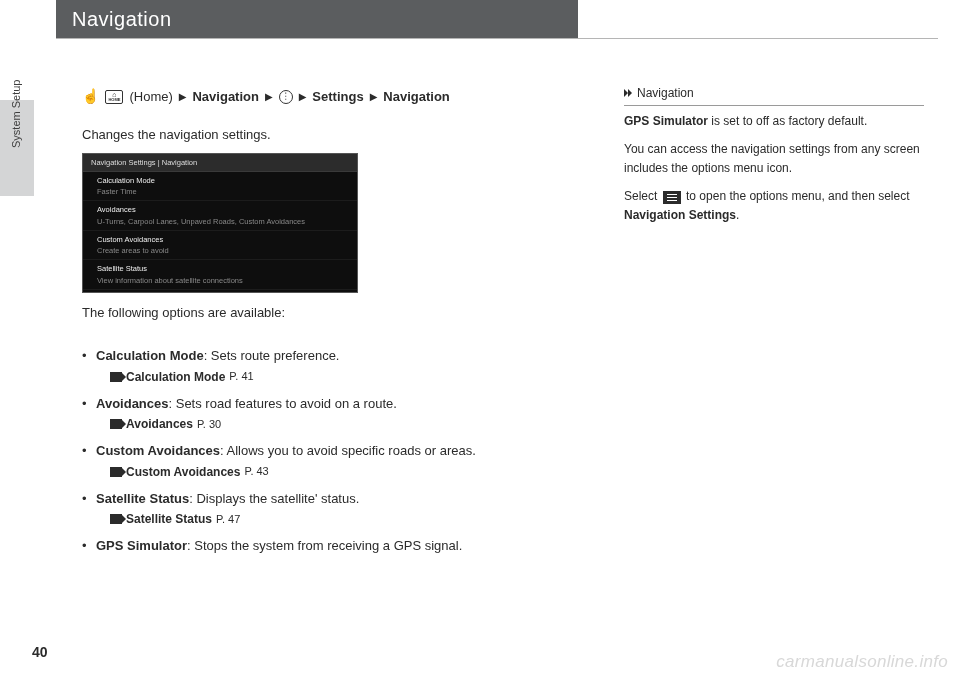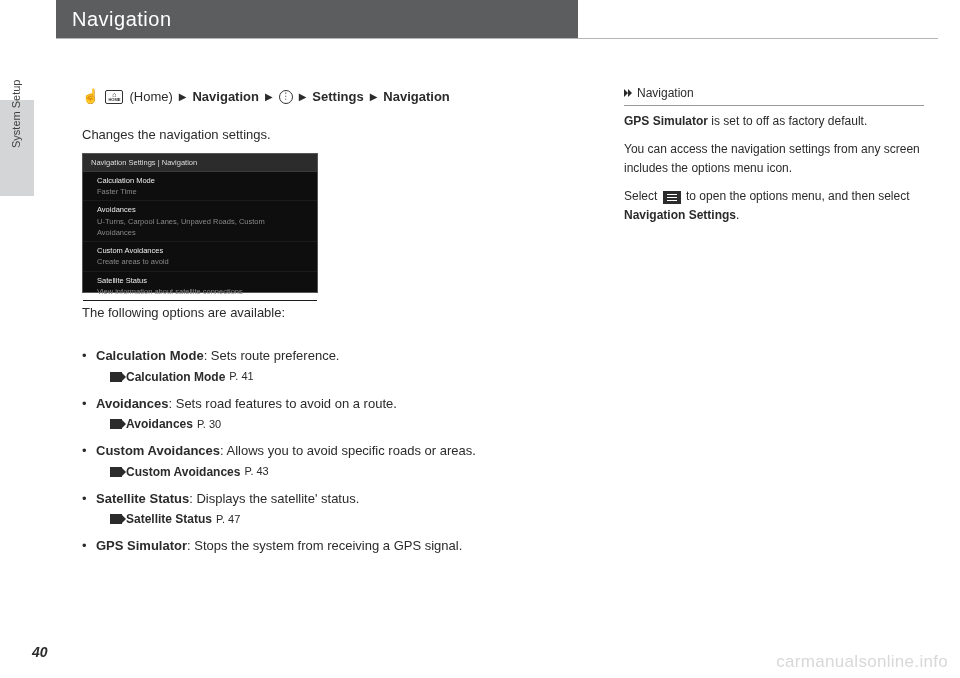--- a/index.html
+++ b/index.html
@@ -65,21 +65,21 @@
   .icon-box .txt { font-size: 4px; letter-spacing: 0; }
   .arrow { font-size: 10px; }
   .dots-icon {
     display: inline-flex; align-items: center; justify-content: center;
     width: 14px; height: 14px; border: 1px solid #333; border-radius: 50%;
     font-size: 9px; line-height: 1;
   }
   .bold { font-weight: 700; }
   .intro { margin-bottom: 8px; }
   .screenshot {
-    width: 236px; height: 140px;
+    width: 276px; height: 140px;
     background: #0e0e0e;
     border: 1px solid #555;
     color: #c9c9c9;
     font-size: 7.5px;
     padding: 0;
     margin-bottom: 10px;
   }
   .ss-header {
     background: #2c2c2c;
     padding: 3px 8px;
@@ -144,29 +144,30 @@
     margin: 0 2px;
   }
   .menu-icon span {
     display: block; width: 10px; height: 1px; background: #fff;
     box-shadow: 0 -3px 0 #fff, 0 3px 0 #fff;
   }
   .hand-icon { font-size: 14px; }
   .pagenum {
     position: absolute;
     bottom: 18px; left: 32px;
-    font-size: 14px; font-weight: 700; font-style: italic;
+    font-size: 14px; font-weight: 700;
   }
   .watermark {
     position: absolute;
     bottom: 6px; right: 12px;
     font-size: 17px;
     color: #d8d8d8;
     font-weight: 400;
     letter-spacing: 0.3px;
+    font-style: italic;
   }
 </style>
 </head>
 <body>
 
 <div class="titlebar">
   <span>Navigation</span>
 </div>
 <div class="rule"></div>
 

